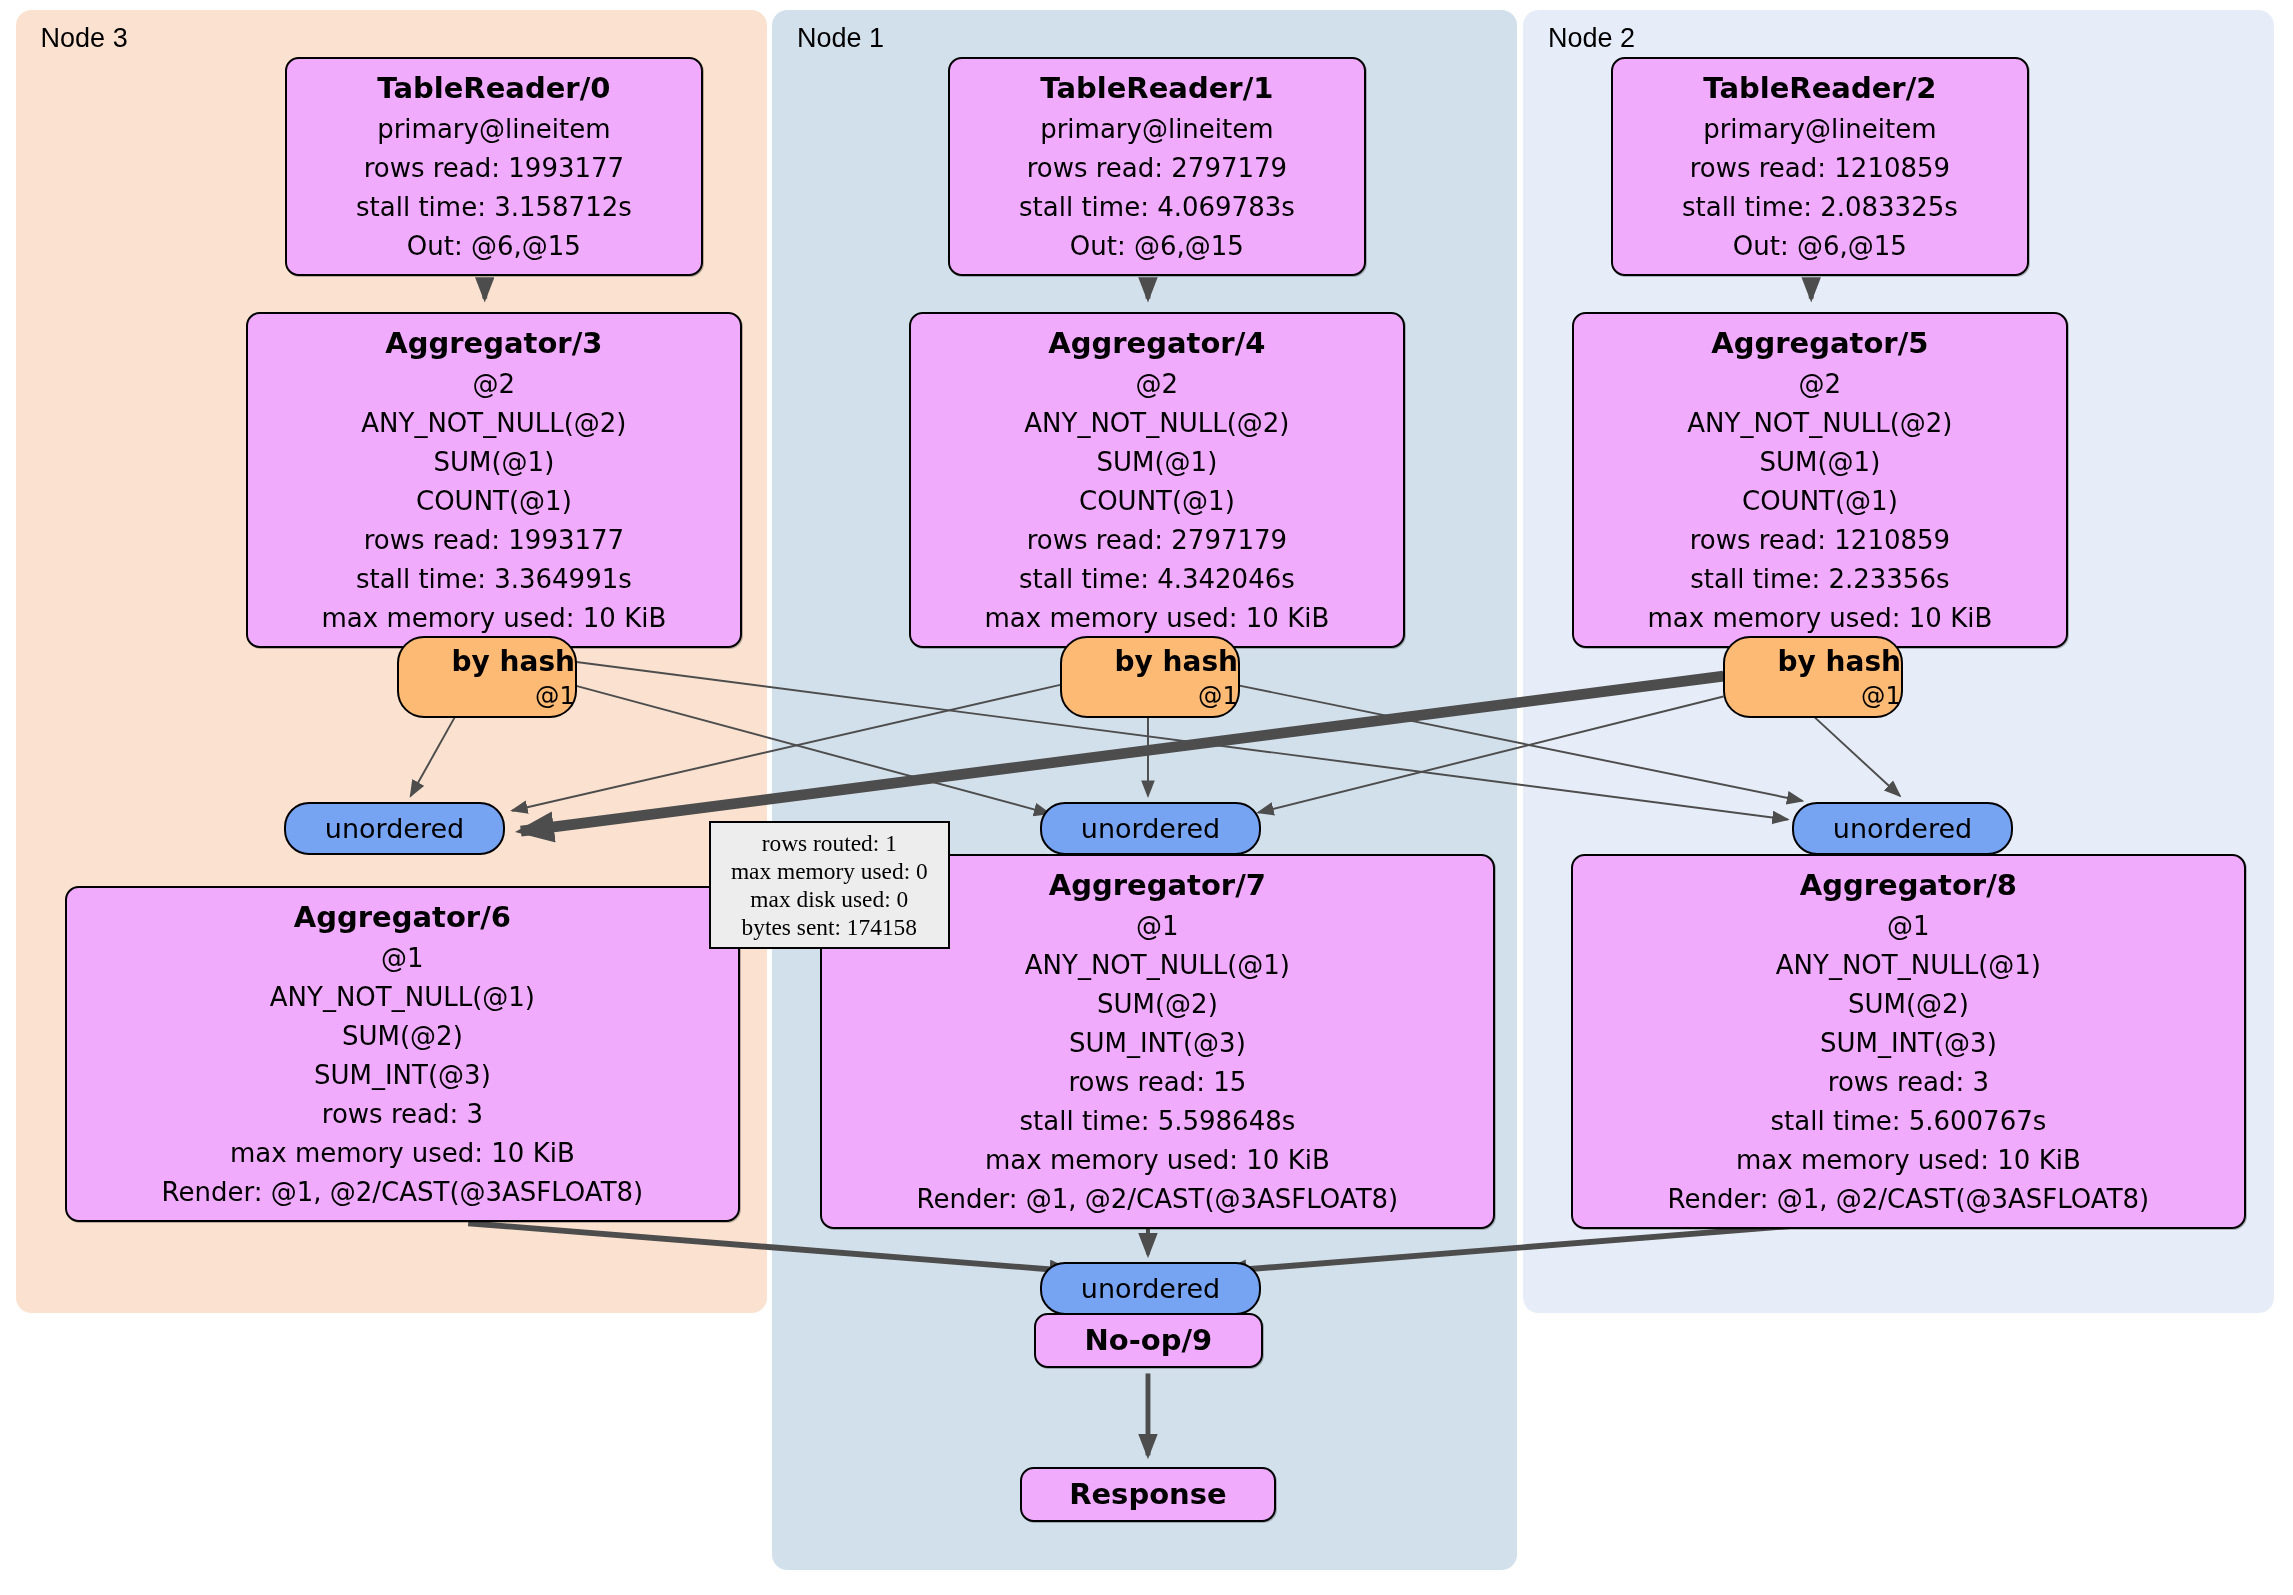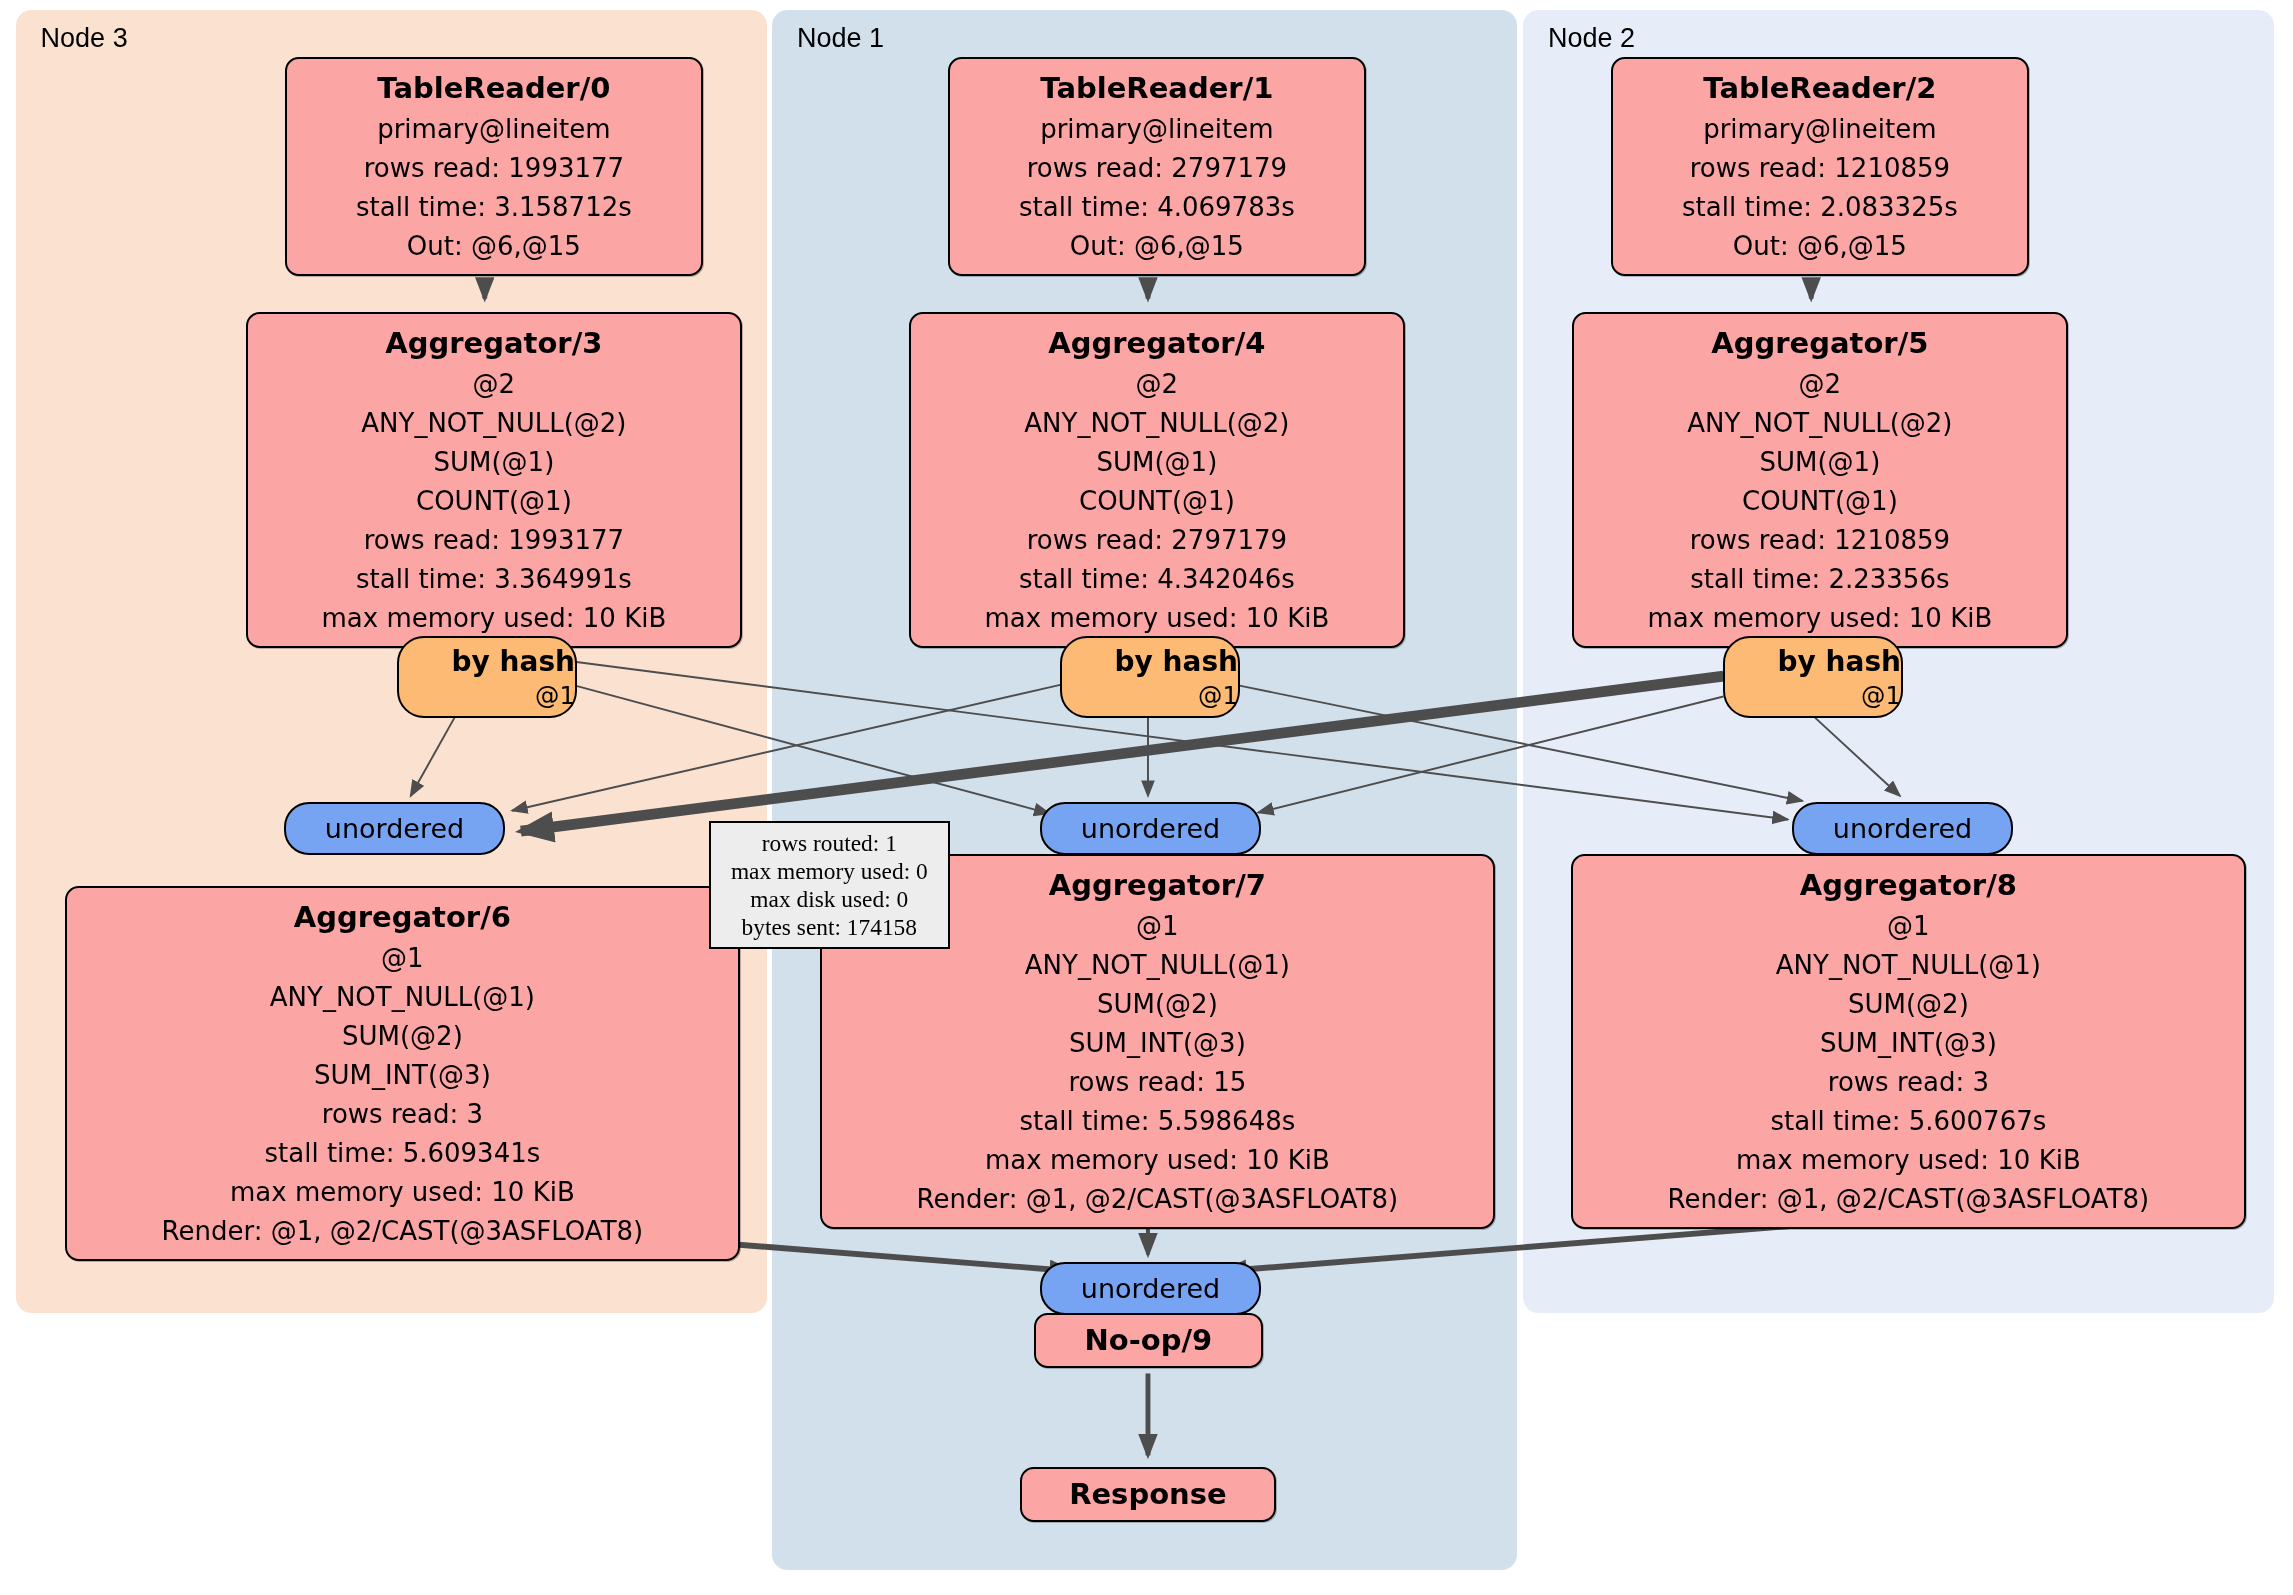--- a/index.html
+++ b/index.html
@@ -6,21 +6,21 @@
   body{width:2294px;height:1596px;position:relative;overflow:hidden;
        font-family:"DejaVu Sans","Liberation Sans",sans-serif;color:#000;}
   .canvas{position:absolute;left:0;top:0;width:2294px;height:1596px;}
 
   .region{position:absolute;border-radius:15.6px;z-index:0;}
   .region-label{position:absolute;left:25px;top:13.7px;font-size:27px;
                 font-family:"Liberation Sans",sans-serif;}
 
   #edges{position:absolute;left:0;top:0;z-index:1;}
 
-  .pbox{position:absolute;background:#fca5a5;border:2.4px solid #000;
+  .pbox{position:absolute;background:#f0abfc;border:2.4px solid #000;
         border-radius:13.7px;text-align:center;padding:7.8px 5.9px;z-index:2;
         box-shadow:1px 1px 0 rgba(0,0,0,0.25);}
   .ptitle{font-weight:bold;font-size:29px;line-height:43px;white-space:nowrap;}
   .pline{font-size:26px;line-height:39px;white-space:nowrap;}
 
   .router{position:absolute;background:#fdba74;border:2.4px solid #000;
           border-radius:27px;text-align:right;z-index:2;width:176px;height:78px;}
   .router-title{font-weight:bold;font-size:28px;line-height:39px;margin-top:3.9px;}
   .router-detail{font-size:24.4px;line-height:29px;}
 
@@ -160,21 +160,20 @@
     <div class="sync-label">unordered</div>
   </div>
 
   <div class="pbox" style="left:65px;top:854px;width:659px;margin-top:32px;">
     <div class="ptitle">Aggregator/6</div>
     <div class="pline">@1</div>
     <div class="pline">ANY_NOT_NULL(@1)</div>
     <div class="pline">SUM(@2)</div>
     <div class="pline">SUM_INT(@3)</div>
     <div class="pline">rows read: 3</div>
-    <div class="pline">stall time: 5.609341s</div>
     <div class="pline">max memory used: 10 KiB</div>
     <div class="pline">Render: @1, @2/CAST(@3ASFLOAT8)</div>
   </div>
   <div class="pbox" style="left:820px;top:854px;width:659px;">
     <div class="ptitle">Aggregator/7</div>
     <div class="pline">@1</div>
     <div class="pline">ANY_NOT_NULL(@1)</div>
     <div class="pline">SUM(@2)</div>
     <div class="pline">SUM_INT(@3)</div>
     <div class="pline">rows read: 15</div>

